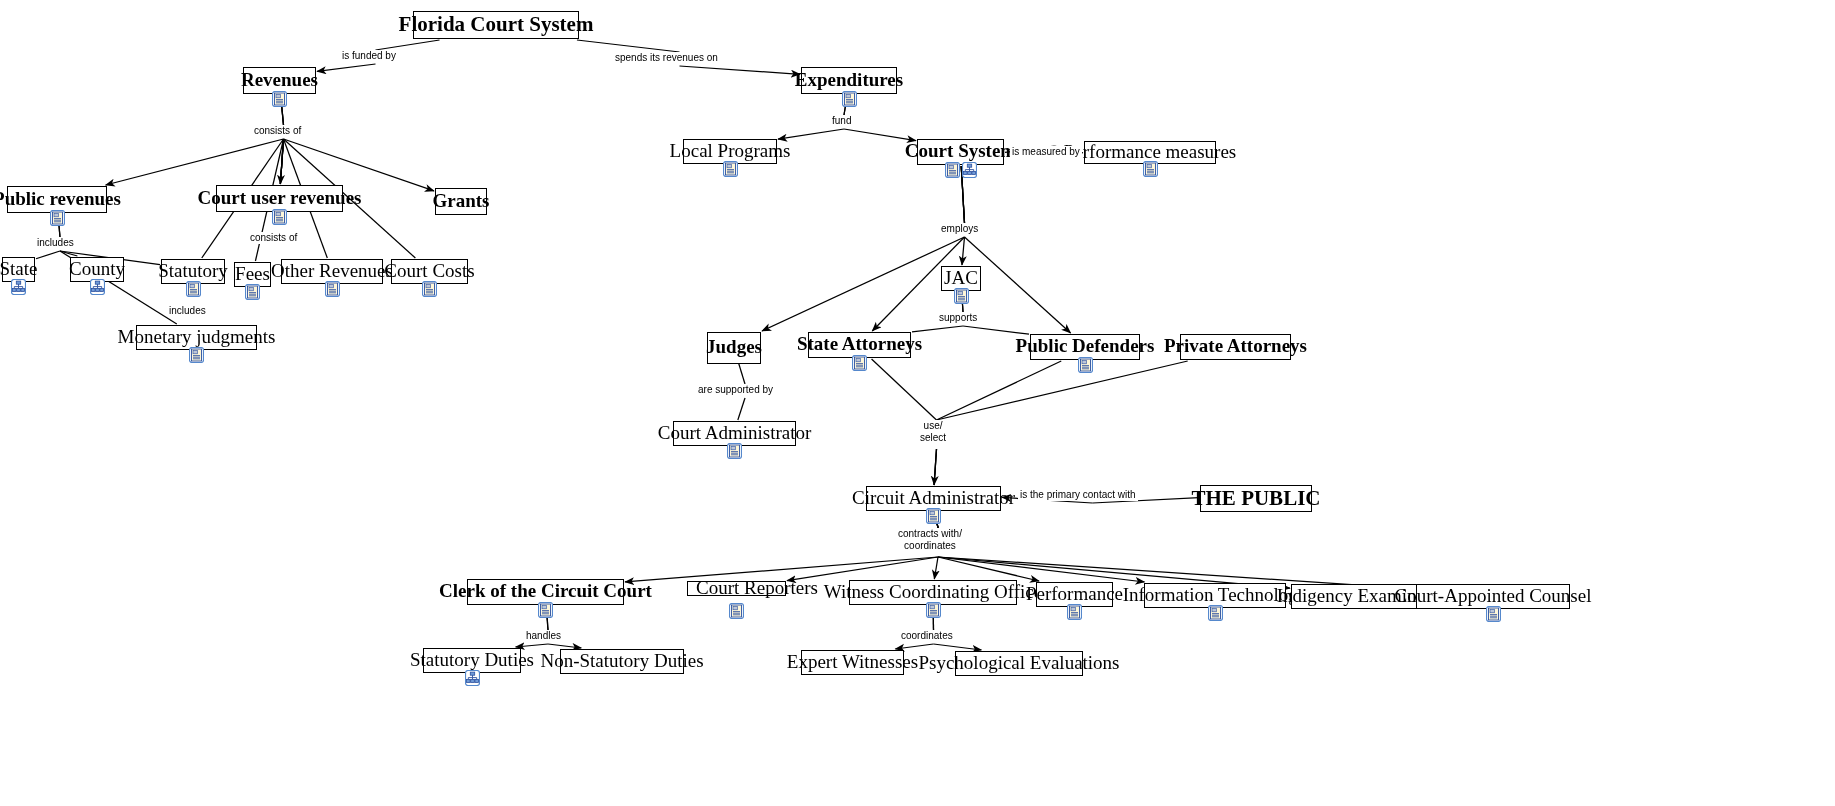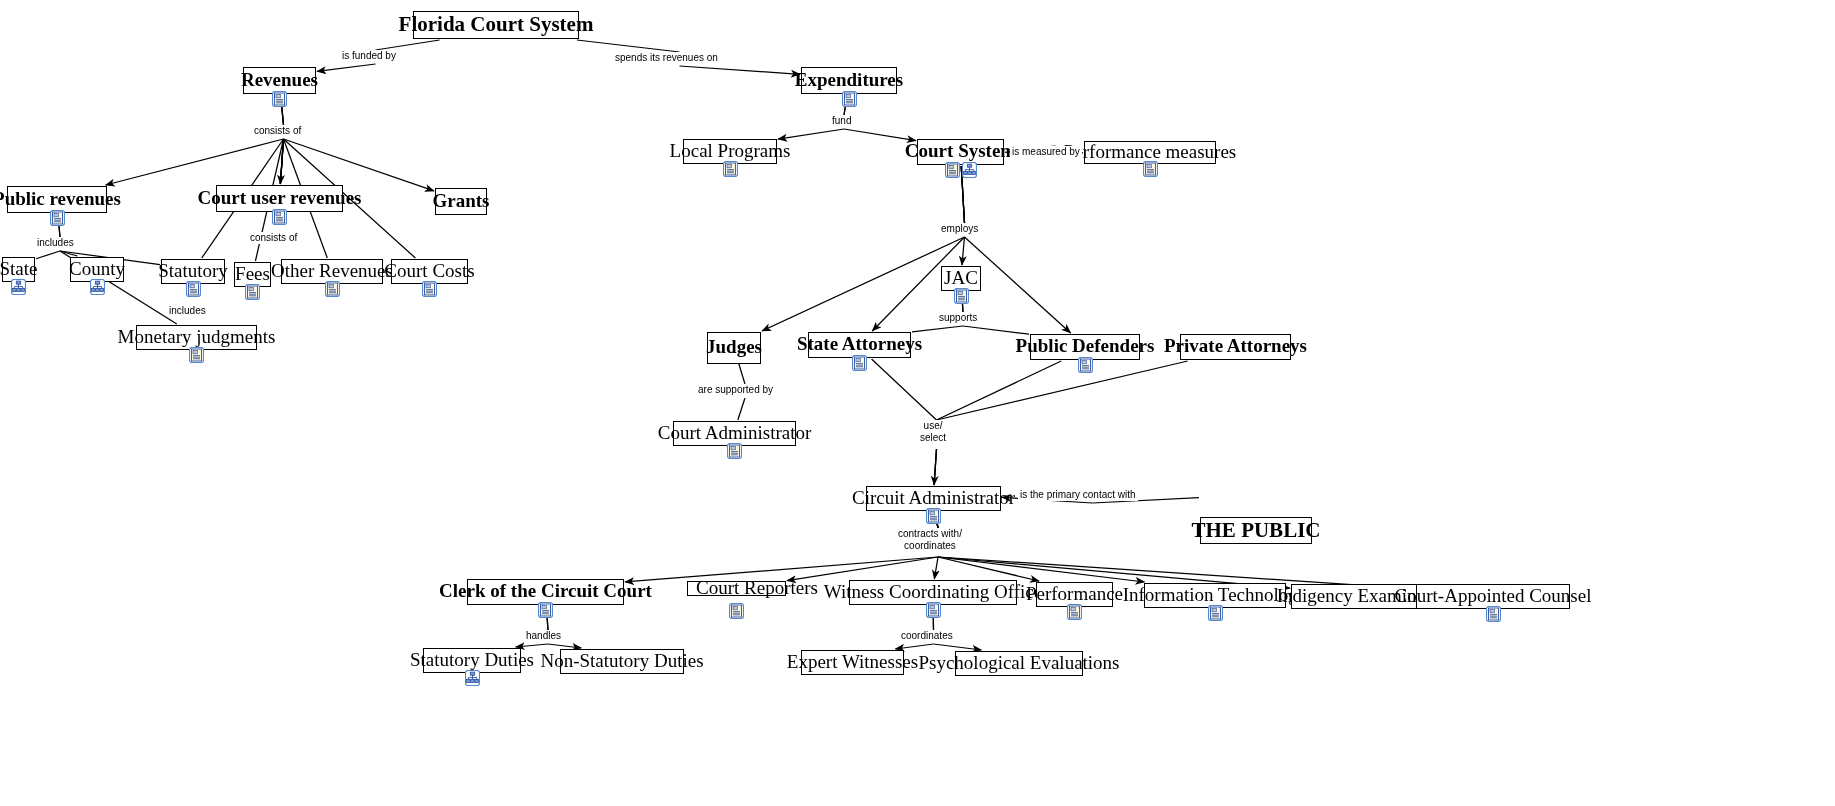--- a/index.html
+++ b/index.html
@@ -476,21 +476,21 @@
           <rect x="0.5" y="0.5" width="14" height="15" rx="2.5" fill="#ffffff" stroke="#5588cc" stroke-width="1.2"></rect>
           <rect x="2.5" y="2" width="10" height="12" fill="#fdf6d8" stroke="#2b4f9e" stroke-width="0.9"></rect>
           <rect x="4" y="3.4" width="4.4" height="3.4" fill="#bcc6d8" stroke="#2b4f9e" stroke-width="0.6"></rect>
           <g stroke="#2b4f9e" stroke-width="0.85">
             <line x1="4" y1="8.6" x2="11" y2="8.6"></line>
             <line x1="4" y1="10.2" x2="11" y2="10.2"></line>
             <line x1="4" y1="11.8" x2="11" y2="11.8"></line>
           </g>
         </svg>
       </div>
-      <div class="node bold big" style="left: 1200px; top: 485px; width: 112px; height: 27px; margin-top: 32px;">
+      <div class="node bold big" style="left: 1200px; top: 485px; width: 112px; height: 27px;">
         <span>THE PUBLIC</span>
       </div>
       <div class="node bold" style="left: 467px; top: 579px; width: 157px; height: 26px;">
         <span>Clerk of the Circuit Court</span>
       </div>
       <div class="icons" style="left: 538px; top: 602px;">
         <svg class="ic" viewBox="0 0 15 16">
           <rect x="0.5" y="0.5" width="14" height="15" rx="2.5" fill="#ffffff" stroke="#5588cc" stroke-width="1.2"></rect>
           <rect x="2.5" y="2" width="10" height="12" fill="#fdf6d8" stroke="#2b4f9e" stroke-width="0.9"></rect>
           <rect x="4" y="3.4" width="4.4" height="3.4" fill="#bcc6d8" stroke="#2b4f9e" stroke-width="0.6"></rect>

